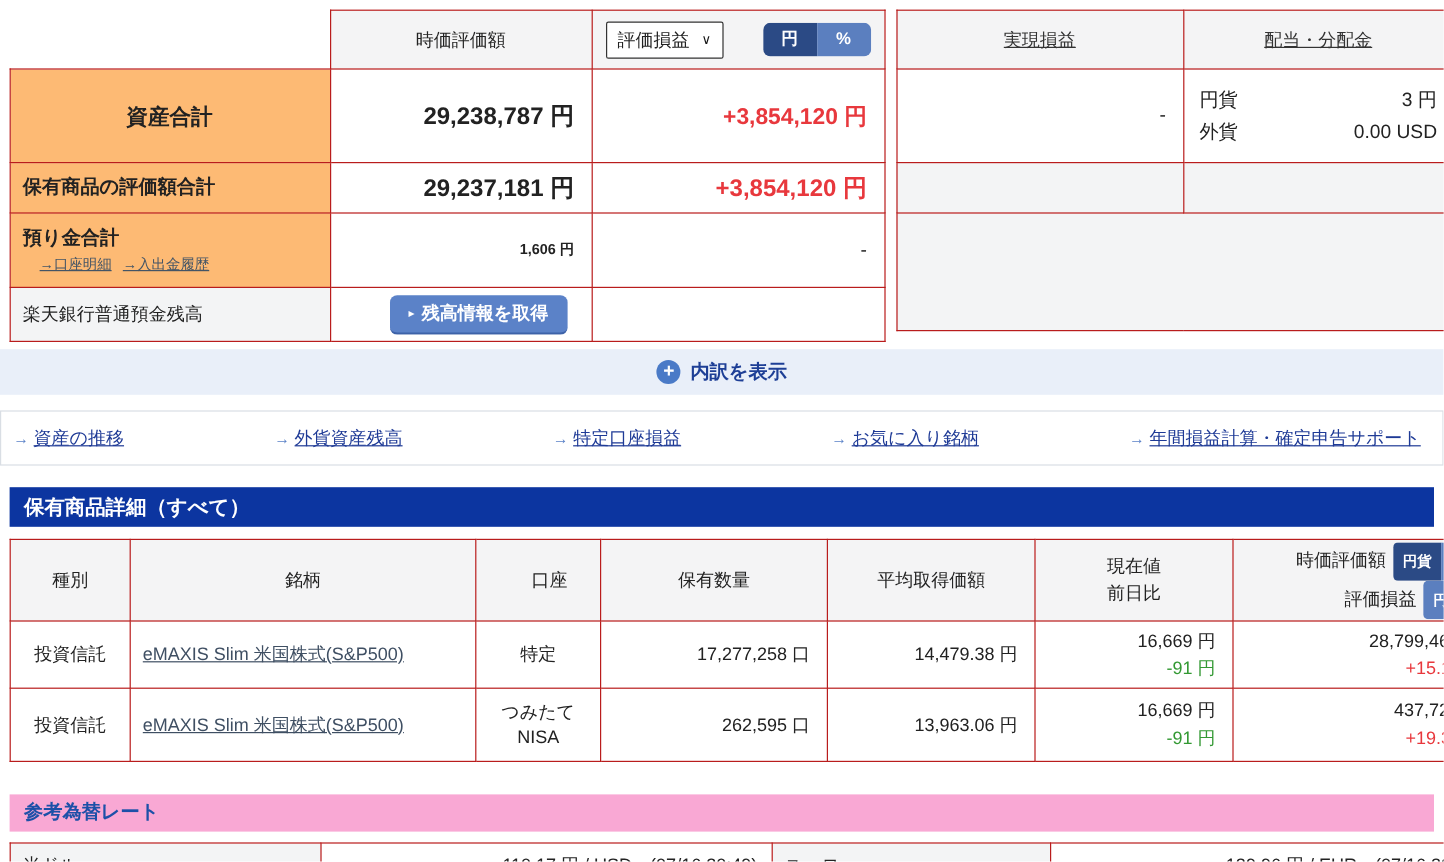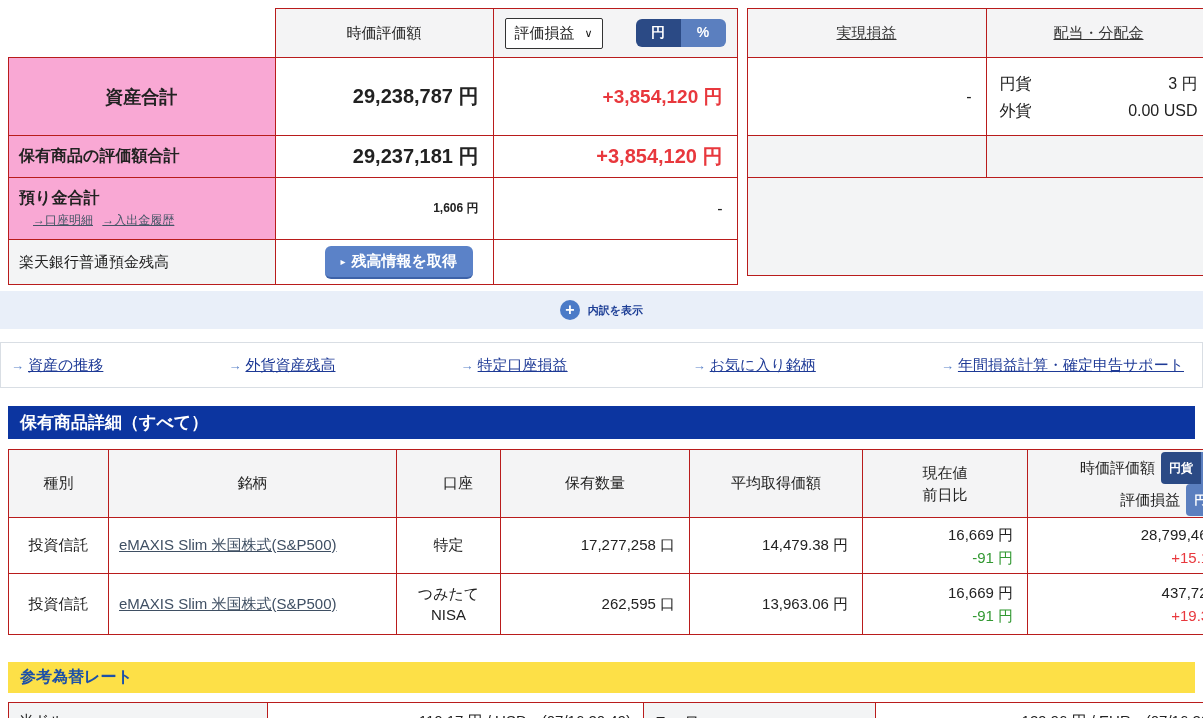--- a/index.html
+++ b/index.html
@@ -11,21 +11,21 @@
   table{border-collapse:collapse;}
   td{border:1px solid #b91c1c;vertical-align:middle;}
   
   .tbl-left{width:720px;table-layout:fixed;}
   .tbl-left .c0{width:264px;}
   .tbl-left .c1{width:215px;}
   .tbl-left .c2{width:241px;}
   td.blank{border:none;background:#fff;}
   td.hgray{background:#f4f4f5;}
   .hrow td{height:46px;text-align:center;}
-  .lbl{background:#f9a8d4;font-weight:bold;padding-left:10px;}
+  .lbl{background:#fdba74;font-weight:bold;padding-left:10px;}
   .val{text-align:right;padding-right:14px;background:#fff;}
   .row-total td{height:75px;}
   .row-total .lbl{text-align:center;font-size:18px;padding-left:0;}
   .total-val{font-size:20px;font-weight:bold;}
   .total-pl{font-size:19px;font-weight:bold;color:#e8383d;}
   .row-mid td{height:39px;}
   .row-mid .val{font-weight:bold;font-size:20px;}
   .pl-red{color:#e8383d;font-weight:bold;font-size:16px;}
   .row-dep td{height:59px;}
   .dep-links{font-weight:normal;font-size:12px;padding-left:14px;margin-top:3px;}
@@ -64,21 +64,21 @@
   .row-rbig td{height:95px;}
   
   .breakdown{
     margin-top:6px;height:38px;background:#e9eff9;display:flex;align-items:center;
     justify-content:center;gap:8px;cursor:pointer;
   }
   .plus-circle{
     width:20px;height:20px;border-radius:50%;background:#4a7ac7;color:#fff;display:flex;
     align-items:center;justify-content:center;font-size:16px;font-weight:bold;line-height:1;
   }
-  .breakdown .bl{color:#1e3f96;font-weight:bold;font-size:11px;}
+  .breakdown .bl{color:#1e3f96;font-weight:bold;font-size:16px;}
   
   .navlinks{
     margin-top:13px;height:44px;border:1px solid #d9dee4;display:flex;align-items:center;
     justify-content:space-between;padding:0 18px 0 10px;
   }
   .navlink{display:flex;align-items:center;gap:4px;cursor:pointer;}
   .navlink .arr{color:#5b82c8;font-size:13px;}
   .navlink .txt{color:#1e3a96;text-decoration:underline;font-size:15px;}
   
   .sect-bar{
@@ -101,21 +101,21 @@
   .cell-center{text-align:center;}
   .fund-link{color:#3f4f63;text-decoration:underline;cursor:pointer;}
   .cell-name{padding-left:10px;}
   .cell-right{text-align:right;padding-right:14px;}
   .two-line{line-height:23px;}
   .green{color:#339933;}
   .red{color:#e8383d;}
   .acct2 div{line-height:21px;text-align:center;}
   
   .fx-bar{
-    margin:27px 8px 0 8px;height:31px;background:#fde047;color:#1c50a8;font-weight:bold;
+    margin:27px 8px 0 8px;height:31px;background:#f9a8d4;color:#1c50a8;font-weight:bold;
     font-size:16px;display:flex;align-items:center;padding-left:12px;
   }
   .tbl-fx{margin:9px 0 0 8px;width:1187px;table-layout:fixed;}
   .tbl-fx td{height:34px;}
   .tbl-fx .f0{width:247px;}.tbl-fx .f1{width:362px;}.tbl-fx .f2{width:220px;}.tbl-fx .f3{width:358px;}
   .fx-lbl{background:#f3f4f5;padding-left:10px;}
   .fx-val{text-align:right;padding-right:12px;background:#fff;}
 </style>
 </head>
 <body>

